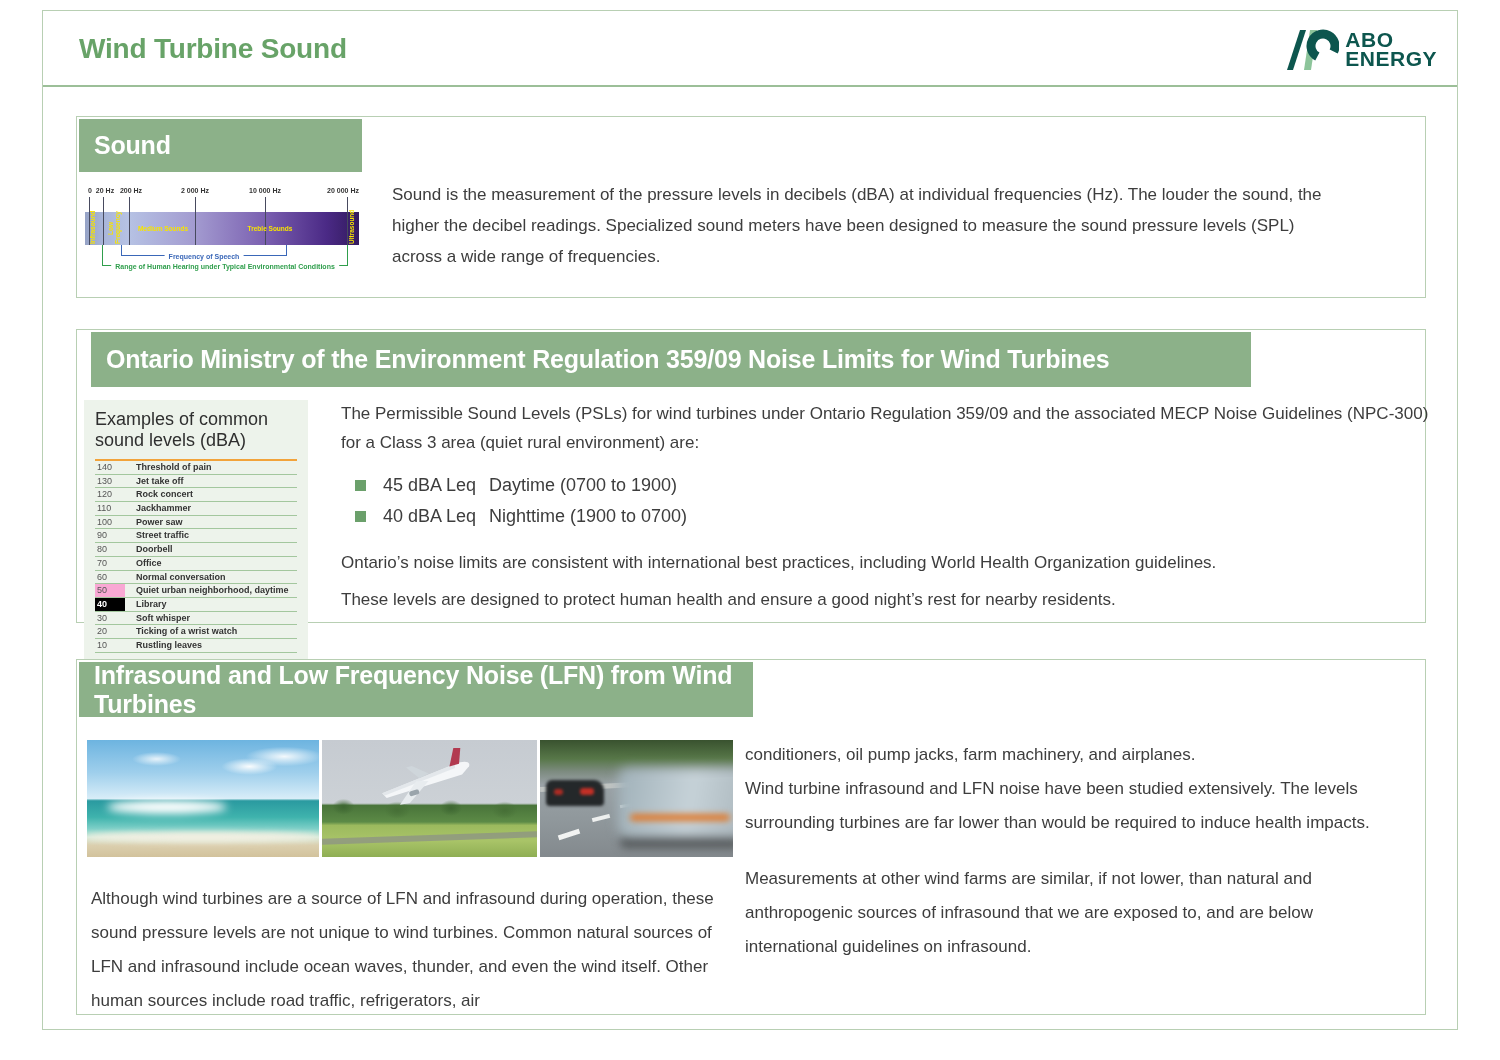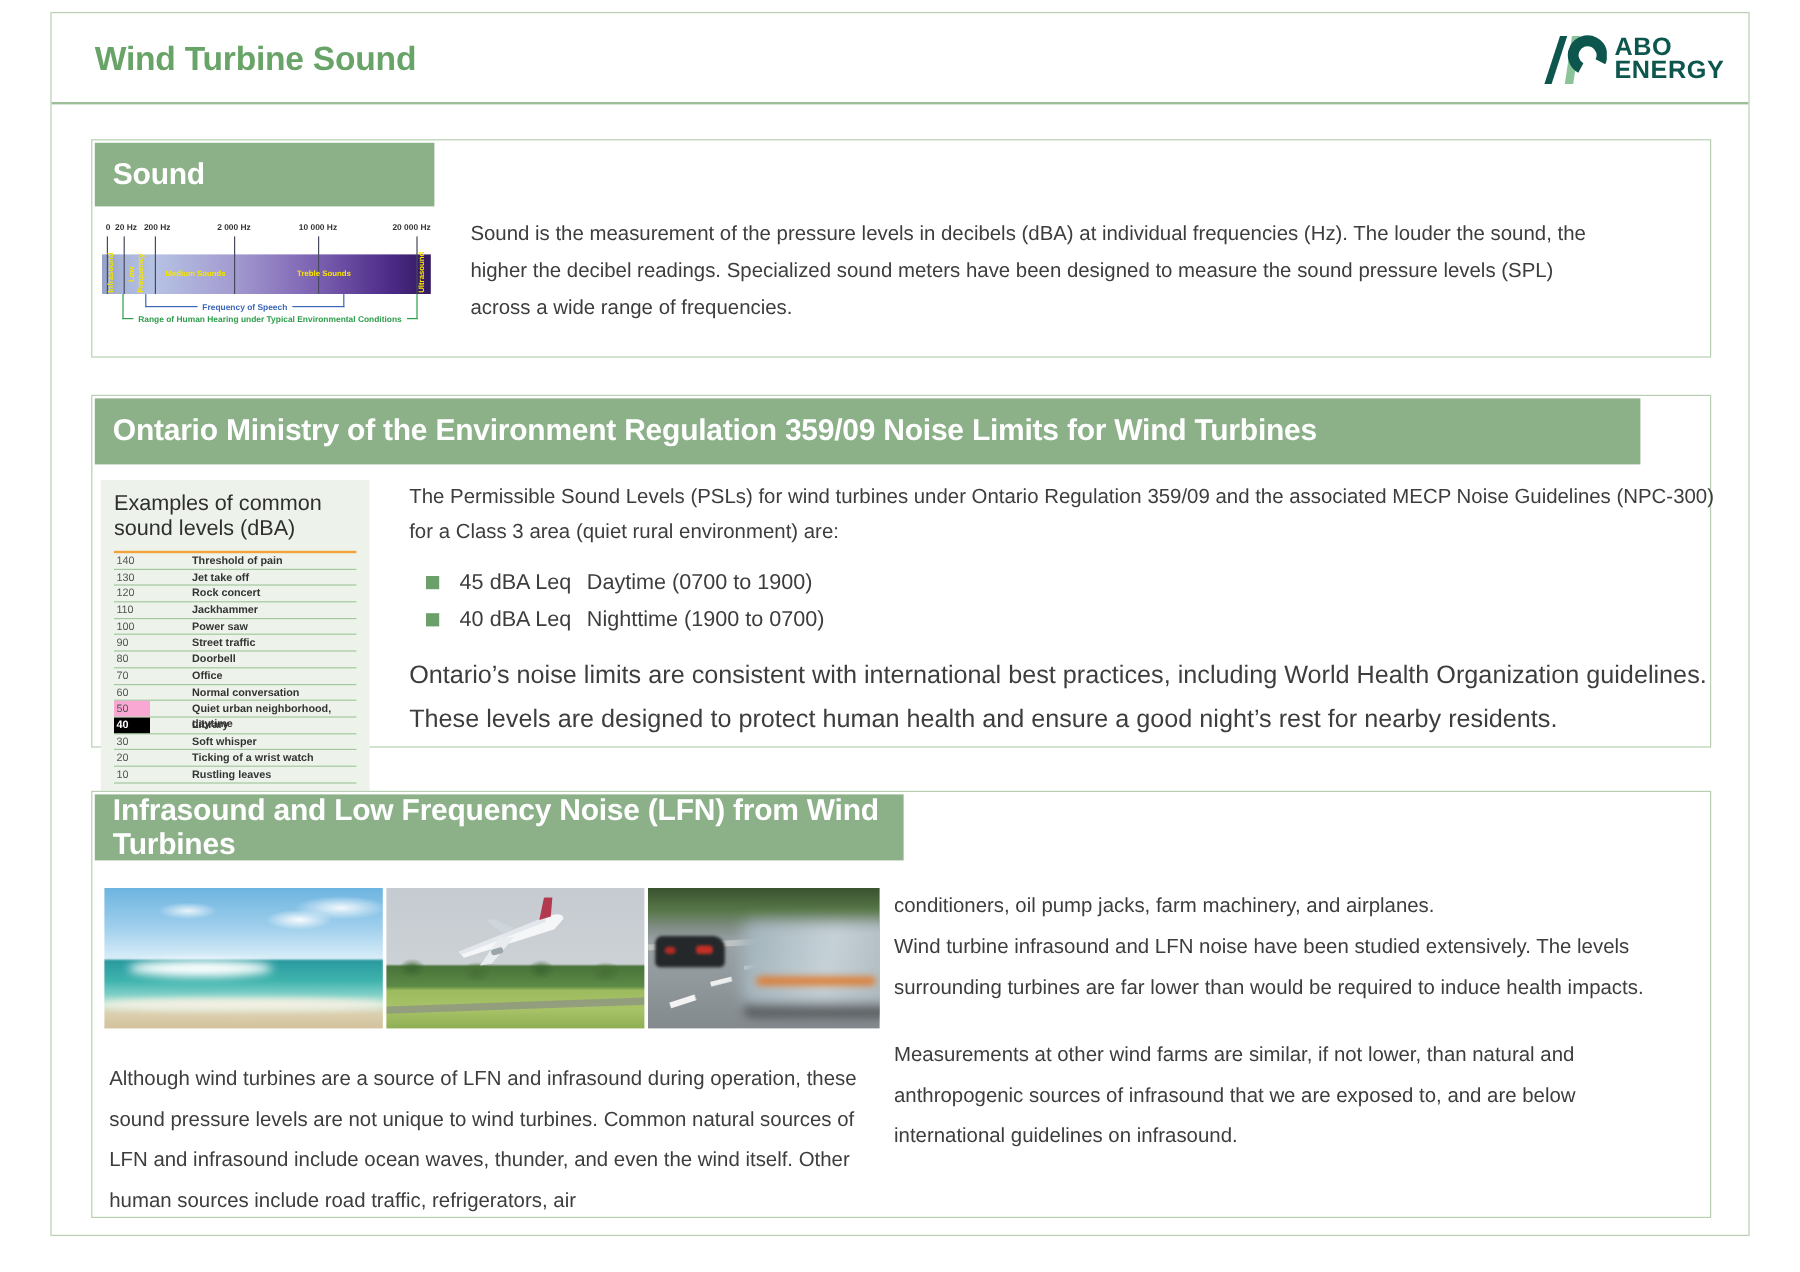--- a/index.html
+++ b/index.html
@@ -21,21 +21,21 @@
   
   .sec { position:absolute; left:33px; width:1350px; background:#fff;
          border:1px solid #b8cfb3; }
   .sec1 { top:105px; height:182px; }
   .sec2 { top:318px; height:294px; }
   .sec3 { top:648px; height:356px; }
   .bar { position:absolute; left:2px; top:2px; background:#8cb189; color:#fff;
          font-weight:bold; font-size:25px; display:flex; align-items:center;
          padding-left:15px; letter-spacing:-0.2px; }
   .sec1 .bar { width:283px; height:53px; }
-  .sec2 .bar { width:1288px; height:55px; }
+  .sec2 .bar { width:1160px; height:55px;margin-left:12px; }
   .sec3 .bar { width:674px; height:55px; }
 
   .sec1 .body-text { position:absolute; left:315px; top:62px; width:950px;
                      font-size:17px; line-height:31px; }
 
   
   .fd { position:absolute; left:8px; top:70px; width:274px; height:98px; background:#fff; }
   .fd-tick { position:absolute; top:0; transform:translateX(-50%); font-size:7px;
              font-weight:bold; color:#333; white-space:nowrap; }
   .fd-line { position:absolute; top:10px; height:48px; width:1px; background:#474a5e; }
@@ -54,35 +54,35 @@
   .brk-blue { left:36px; width:166px; top:58px; height:11px; border-color:#3a67b8; }
   .brk-blue .fd-brk-label { color:#3a67b8; }
   .brk-green { left:17px; width:246px; top:58px; height:21px; border-color:#2f9e4c; }
   .brk-green .fd-brk-label { color:#2f9e4c; }
 
   
   .stable { position:absolute; left:7px; top:70px; width:224px; background:#edf3eb;
             padding:9px 11px 10px 11px; }
   .stable-title { font-size:18px; color:#2f2f2f; }
   .stable-rule { height:2px; background:#f2a33a; margin-top:8px; }
-  .srow { display:flex; align-items:stretch; border-bottom:1px solid #a3c79e; height:13.7px;gap:24px; }
+  .srow { display:flex; align-items:stretch; border-bottom:1px solid #a3c79e; height:13.7px; }
   .srow .num { width:30px; font-size:9px; color:#555; line-height:13px; padding-left:2px; }
   .srow .lbl { flex:1; font-size:9px; font-weight:bold; color:#333;
                line-height:13px; padding-left:11px; }
   .srow.hl-strong .num { background:#000000; color:#fff; font-weight:bold; }
   .srow.hl-soft .num { background:#f9a8d4; }
 
   .sec2 .txt { position:absolute; left:264px; top:70px; width:1100px; }
   .sec2 .intro { font-size:17px; line-height:28.5px; }
   .bullets { margin-top:13px; }
   .bullet-row { display:flex; align-items:center; height:31px; padding-left:14px; }
   .bullet-sq { width:11px; height:11px; background:#6ba06b; margin-right:17px; flex:0 0 auto; }
   .bullet-val { font-size:18px; width:106px; }
   .bullet-lbl { font-size:18px; }
-  .outro { margin-top:13px; font-size:21px; line-height:36.5px; }
+  .outro { margin-top:13px; font-size:17px; line-height:36.5px; }
 
   
   .photos { position:absolute; left:10px; top:80px; display:flex; gap:3px; }
   .photo { position:relative; height:117px; overflow:hidden; }
   .photo > div, .photo > svg { position:absolute; }
 
   .p-ocean { width:232px;
     background:linear-gradient(180deg,#6db4e0 0%,#9fcfec 28%,#d8edf8 50%,
                #2a9aa0 52%,#3fb3ad 66%,#7fd0c8 76%,#d9ecdc 83%,#dbcfae 90%,#d2c29c 100%); }
   .p-ocean .clouds { left:0; top:4px; width:232px; height:50px;

